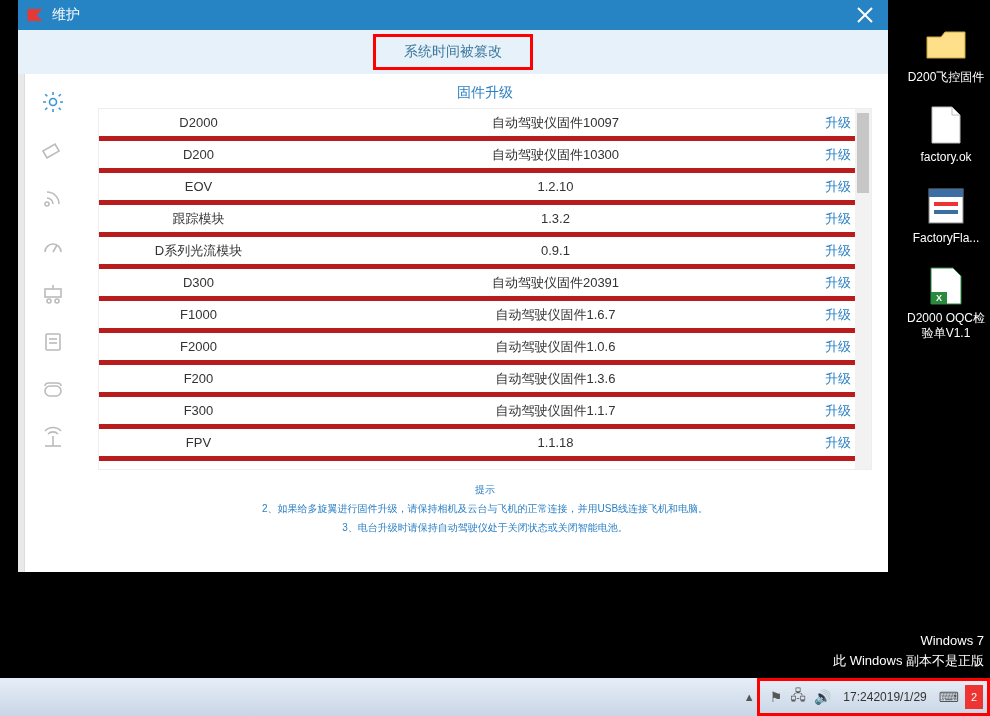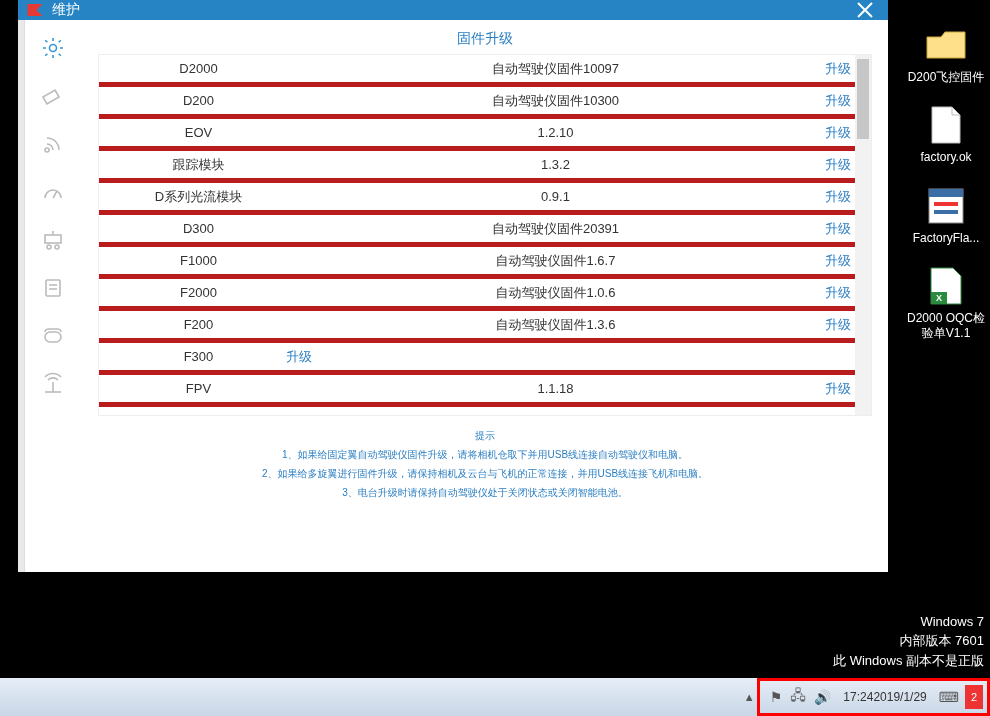--- a/index.html
+++ b/index.html
@@ -16,21 +16,21 @@
       position: absolute;
       left: 18px;
       top: 0;
       width: 870px;
       height: 572px;
       background: #fff;
       display: flex;
       flex-direction: column;
     }
     .titlebar {
-      height: 20px;
+      height: 30px;
       background: #2684c4;
       display: flex;
       align-items: center;
       padding: 0 8px;
       color: #fff;
     }
     .titlebar-logo {
       width: 18px;
       height: 18px;
       margin-right: 8px;
@@ -264,20 +264,25 @@
     </span>
     <span class="titlebar-title">维护</span>
     <span class="titlebar-spacer"></span>
     <span class="close-btn">
       <svg width="20" height="20" viewBox="0 0 20 20">
           <line x1="3" y1="3" x2="17" y2="17" stroke="#fff" stroke-width="2"></line>
           <line x1="17" y1="3" x2="3" y2="17" stroke="#fff" stroke-width="2"></line>
         </svg>
     </span>
   </div>
+  <div class="notice-bar">
+    <div class="notice-box">
+      <span>系统时间被篡改</span>
+    </div>
+  </div>
   <div class="app-body">
     <div class="left-strip"></div>
     <div class="sidebar">
       <div class="sidebar-icon active">
         <svg viewBox="0 0 24 24" fill="none" stroke="currentColor" stroke-width="1.6">
             <circle cx="12" cy="12" r="3.5"></circle>
             <path d="M12 2v3M12 19v3M4.2 4.2l2.1 2.1M17.7 17.7l2.1 2.1M2 12h3M19 12h3M4.2 19.8l2.1-2.1M17.7 6.3l2.1-2.1"></path>
           </svg>
       </div>
       <div class="sidebar-icon">
@@ -370,35 +375,35 @@
               <span class="fw-ver">自动驾驶仪固件1.0.6</span>
               <span class="fw-upgrade">升级</span>
             </div>
             <div class="fw-row">
               <span class="fw-name">F200</span>
               <span class="fw-ver">自动驾驶仪固件1.3.6</span>
               <span class="fw-upgrade">升级</span>
             </div>
             <div class="fw-row">
               <span class="fw-name">F300</span>
+              <span class="fw-ver">自动驾驶仪固件1.1.7</span>
               <span class="fw-upgrade">升级</span>
             </div>
             <div class="fw-row">
               <span class="fw-name">FPV</span>
               <span class="fw-ver">1.1.18</span>
               <span class="fw-upgrade">升级</span>
             </div>
           </div>
         <div class="scrollbar-track">
           <div class="scrollbar-thumb"></div>
         </div>
       </div>
       <div class="hints">
         <div class="hint-title">提示</div>
-        <div>1、如果给固定翼自动驾驶仪固件升级，请将相机仓取下并用USB线连接自动驾驶仪和电脑。</div>
         <div>2、如果给多旋翼进行固件升级，请保持相机及云台与飞机的正常连接，并用USB线连接飞机和电脑。</div>
         <div>3、电台升级时请保持自动驾驶仪处于关闭状态或关闭智能电池。</div>
       </div>
     </div>
   </div>
 </div>
 
 <div class="desktop-icons">
   <div class="di">
     <div class="di-icn">
@@ -435,21 +440,20 @@
           <rect x="2" y="26" width="16" height="12" fill="#2a8a3e"></rect>
           <text x="10" y="35" font-size="9" fill="#fff" text-anchor="middle" font-weight="bold">X</text>
         </svg>
     </div>
     <div class="di-label">D2000 OQC检验单V1.1</div>
   </div>
 </div>
 
 <div class="watermark">
   <div>Windows 7</div>
-  <div>内部版本 7601</div>
   <div>此 Windows 副本不是正版</div>
 </div>
 
 <div class="taskbar">
   <span class="tray-chevron">▲</span>
   <div class="tray">
     <div class="tray-icons">
       <span>⚑</span>
       <span>🖧</span>
       <span>🔊</span>

